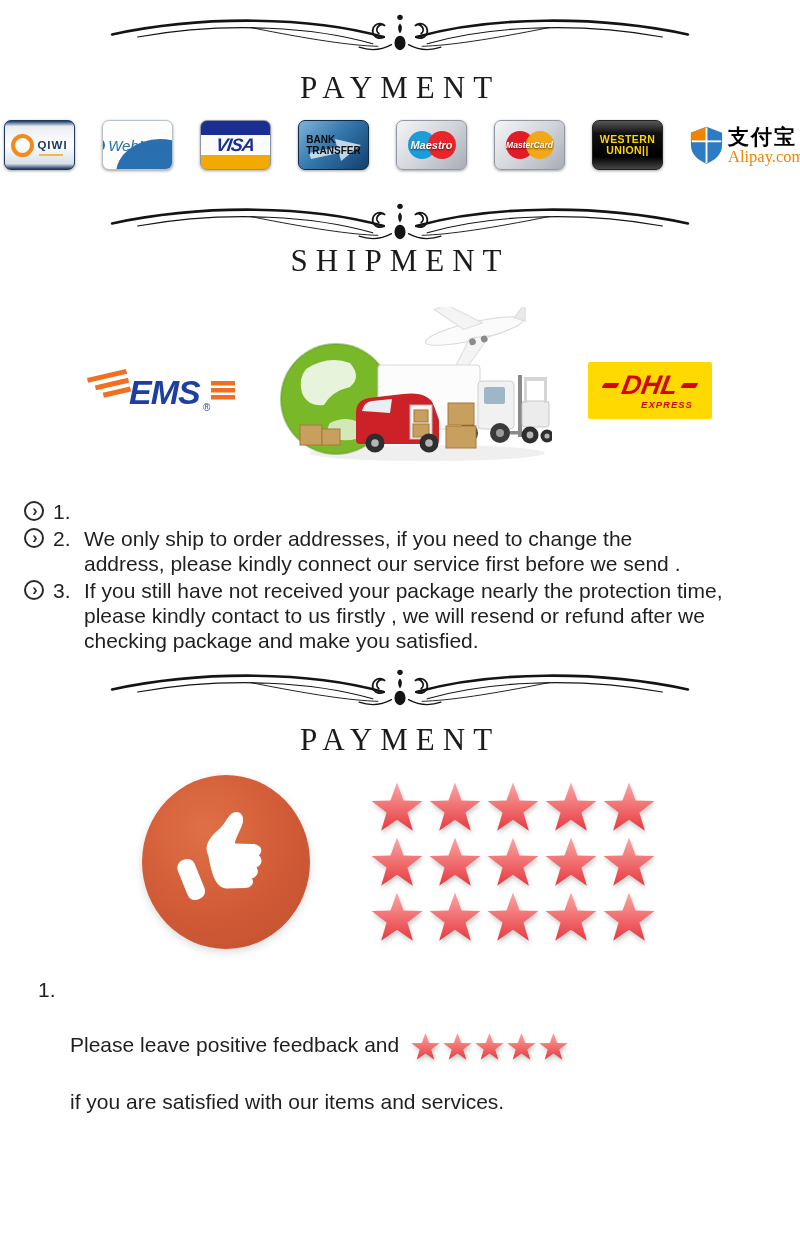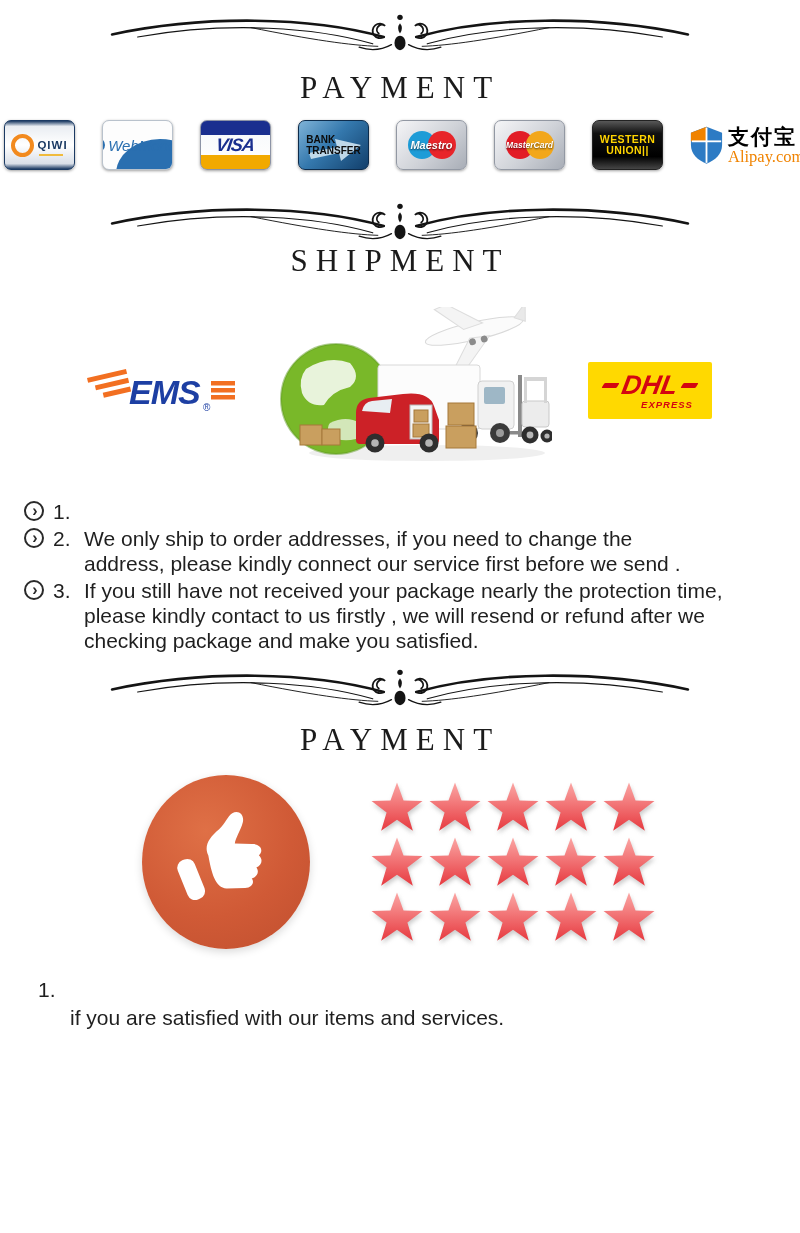--- a/index.html
+++ b/index.html
@@ -344,19 +344,32 @@
         <svg class="star" viewBox="0 0 100 100">
           <use href="#starShape"></use>
         </svg>
       </div>
   </div>
 
   <div class="fb-notes">
     <div class="fnote">
       <span class="fnote-num">1.</span>
       <div class="fnote-text">
+        <div>
+          <span>Please leave positive feedback and</span><span class="inline-stars"><svg class="star" viewBox="0 0 100 100">
+                <use href="#starShape"></use>
+              </svg><svg class="star" viewBox="0 0 100 100">
+                <use href="#starShape"></use>
+              </svg><svg class="star" viewBox="0 0 100 100">
+                <use href="#starShape"></use>
+              </svg><svg class="star" viewBox="0 0 100 100">
+                <use href="#starShape"></use>
+              </svg><svg class="star" viewBox="0 0 100 100">
+                <use href="#starShape"></use>
+              </svg></span>
+        </div>
         <div>if you are satisfied with our items and services.</div>
       </div>
     </div>
 
   </div>
 
 </div>
 
 </body></html>

